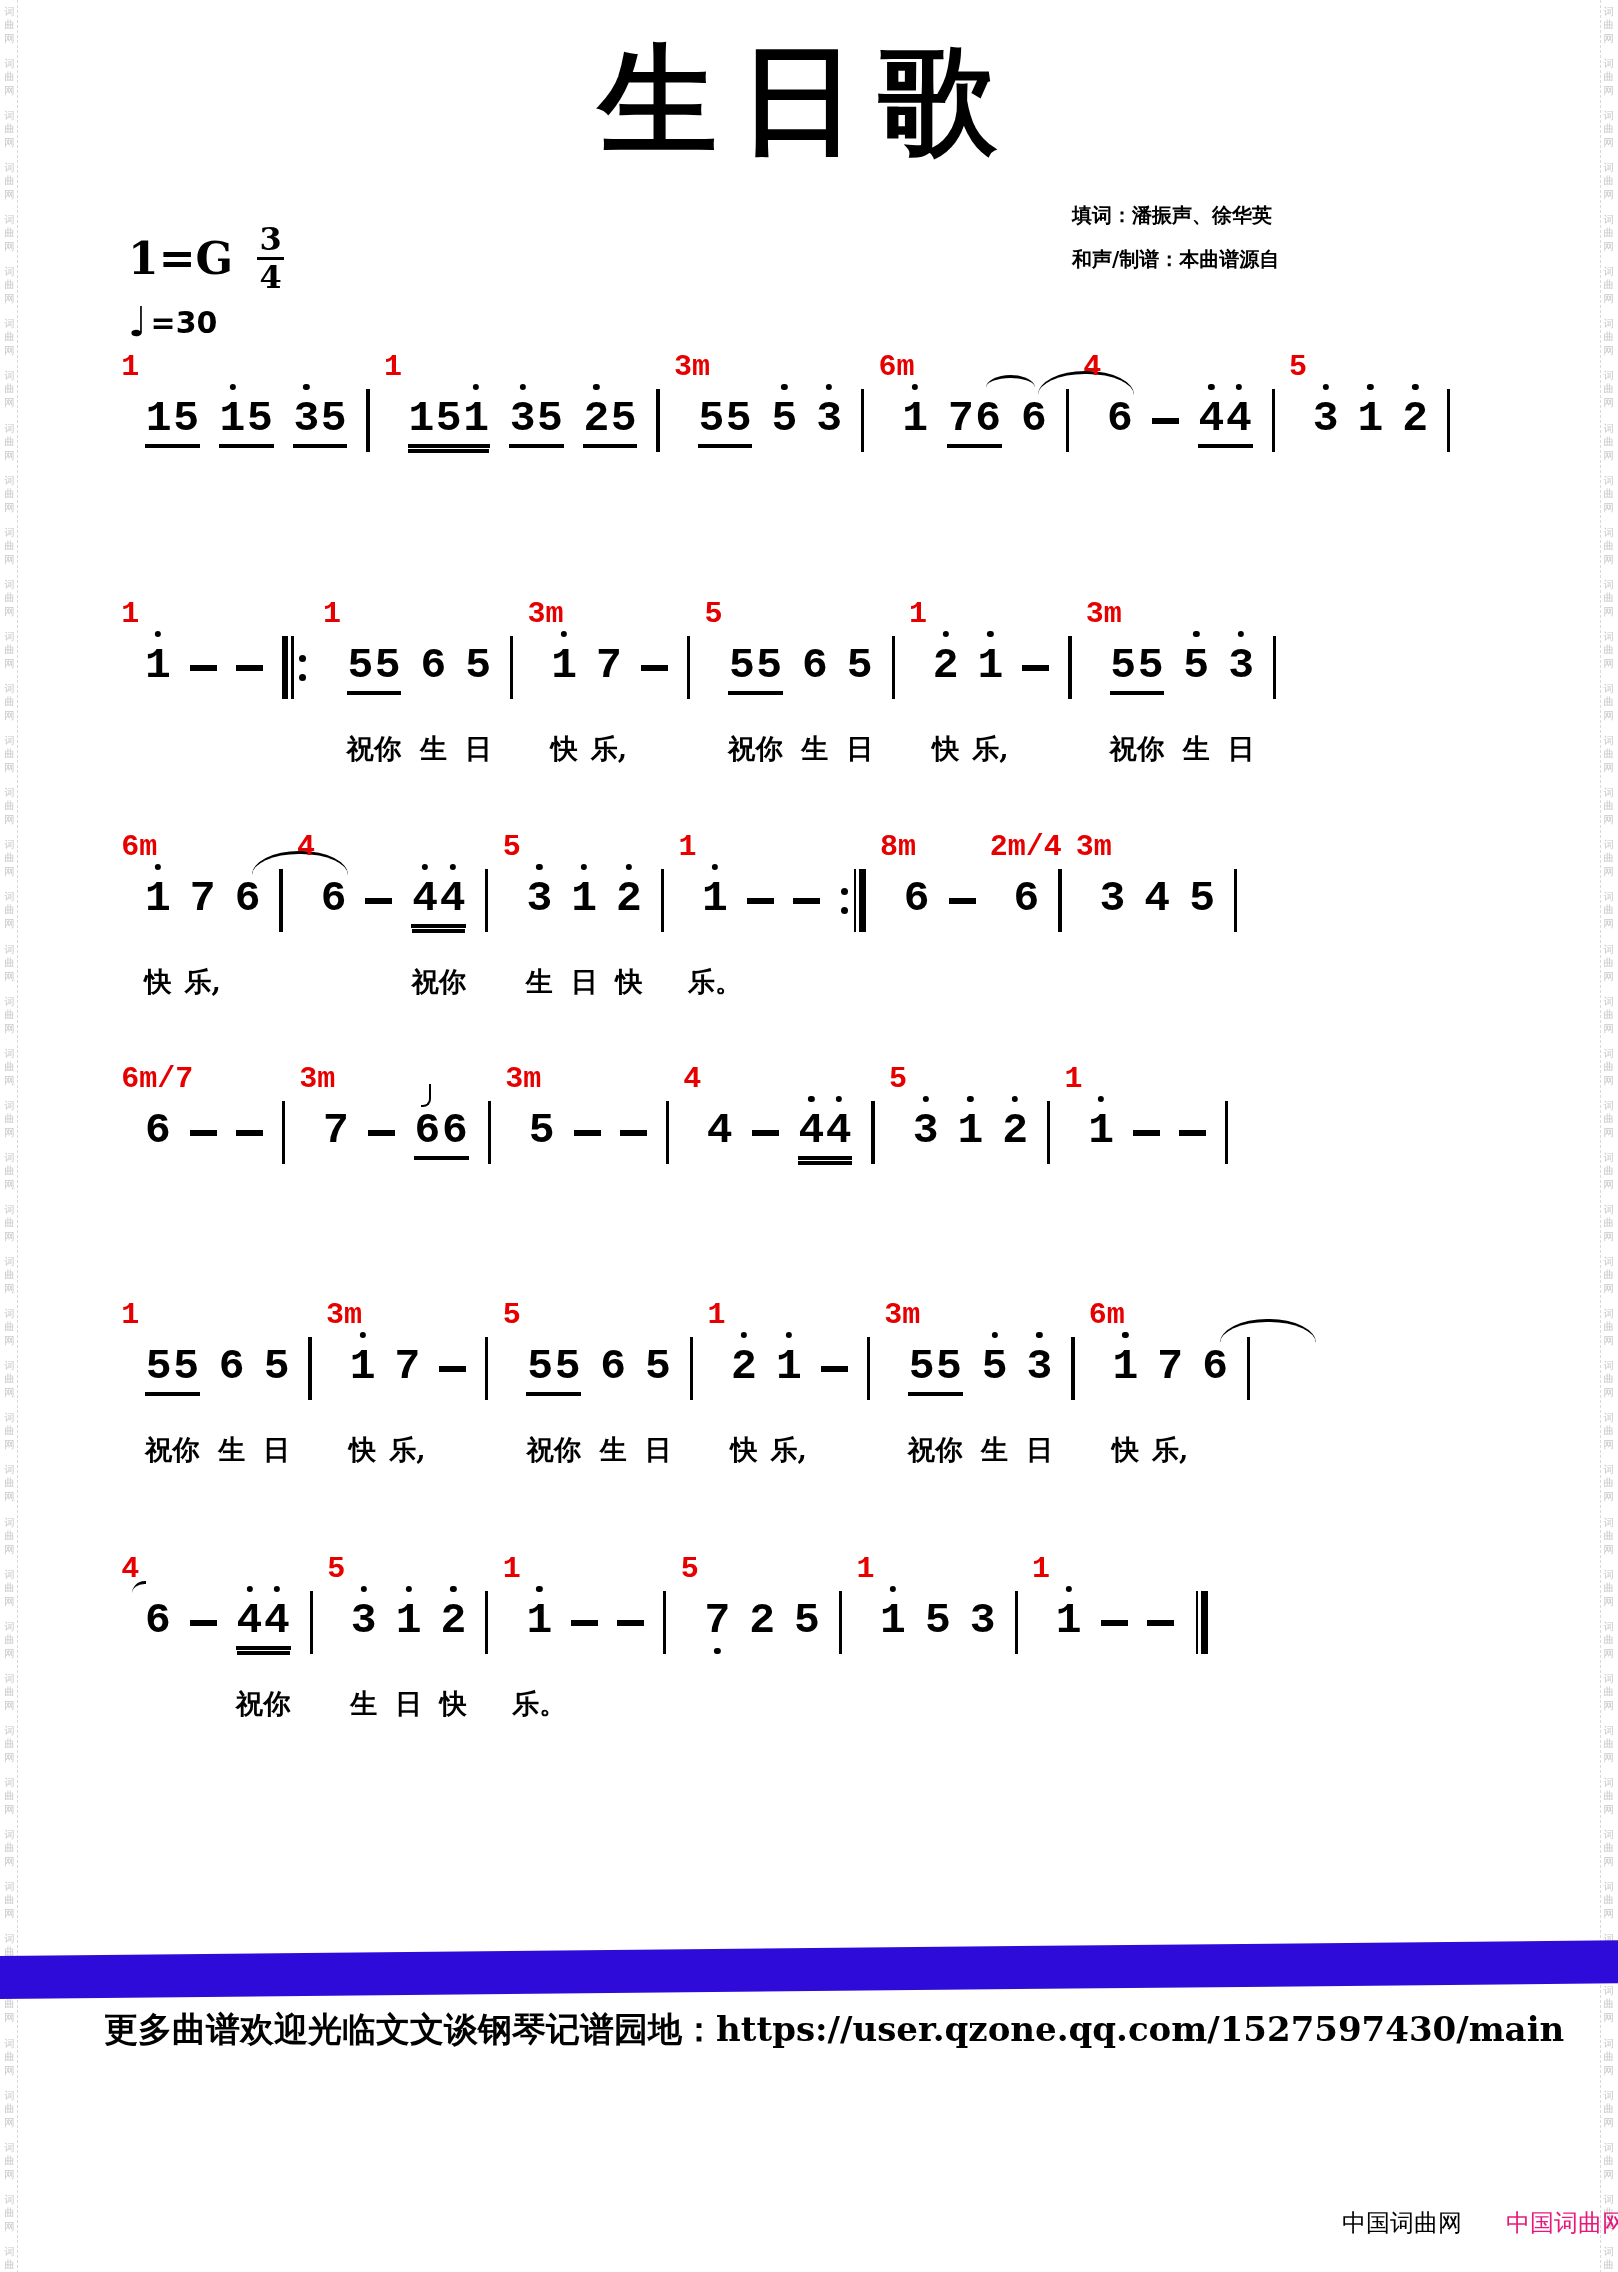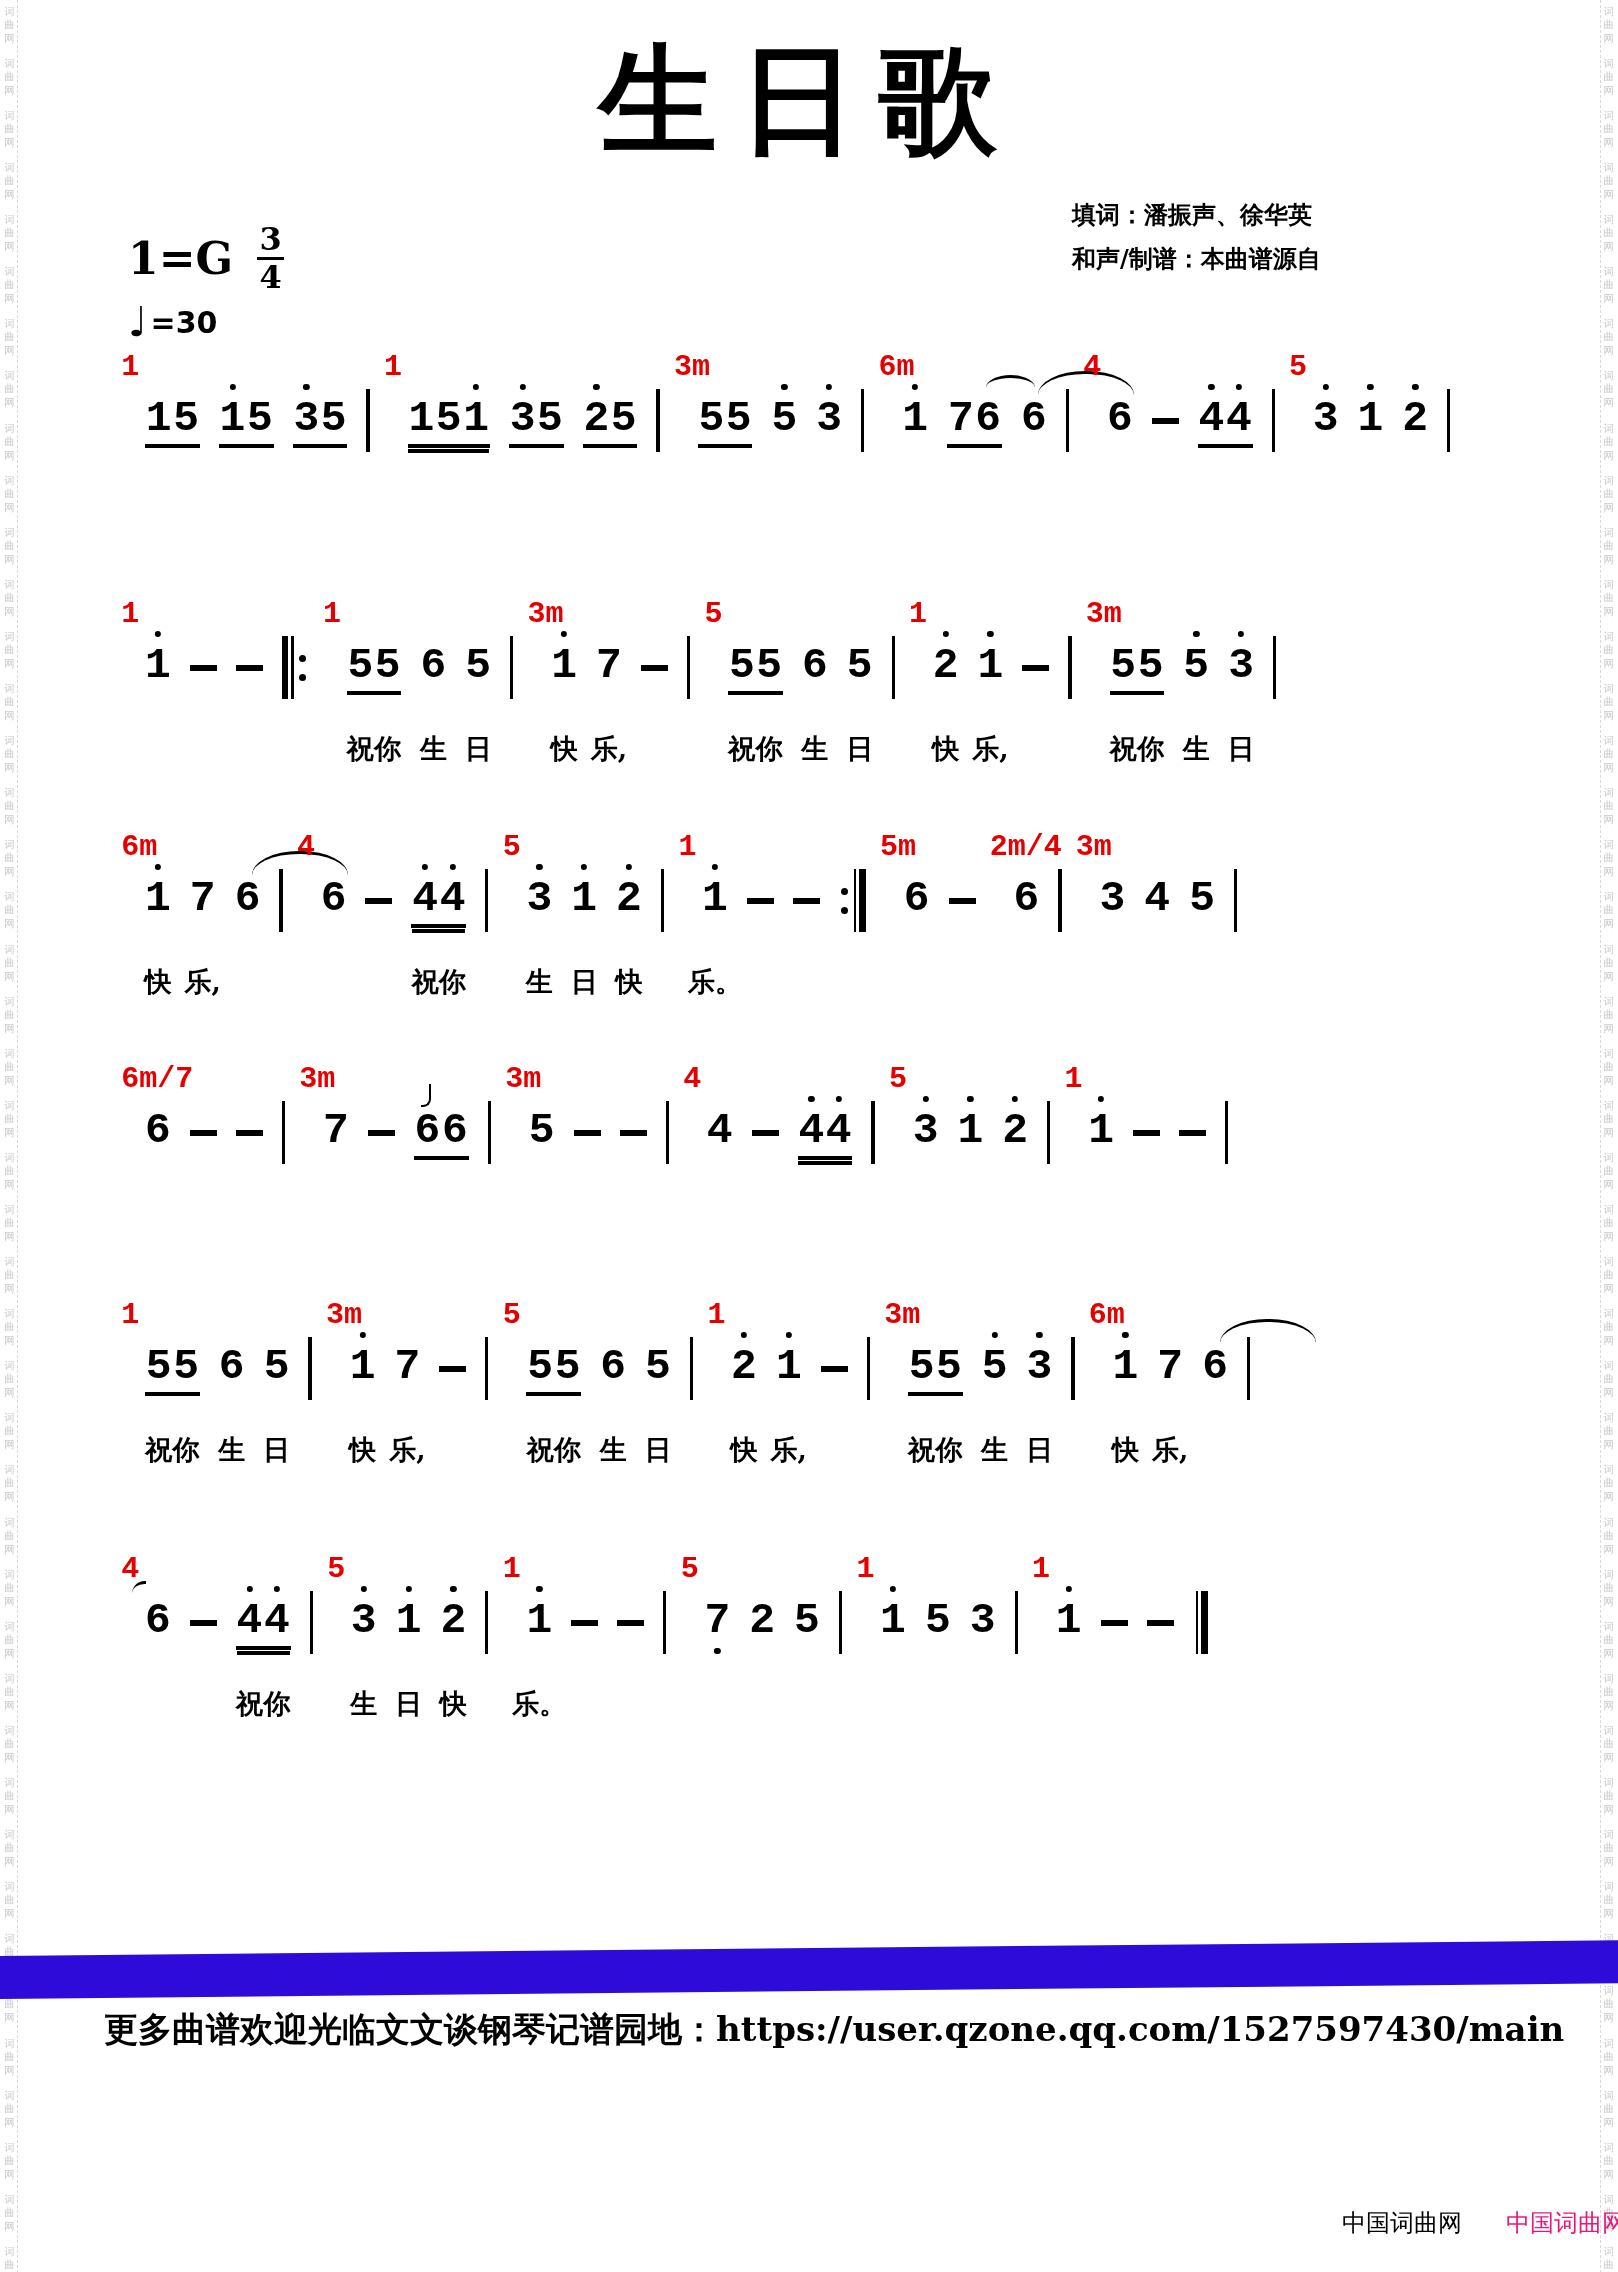--- a/index.html
+++ b/index.html
@@ -17,21 +17,21 @@
             font-size:10.3px;line-height:13.4px;font-family:"DejaVu Sans",sans-serif;}
   .wm-col.left .wm-group{left:2.4px;}
   .wm-col.right .wm-group{right:2.4px;}
 
   
   .title{position:absolute;top:22px;left:0;width:100%;text-align:center;
          font-family:"DejaVu Serif",serif;font-weight:900;font-size:118px;
          letter-spacing:22px;}
 
   
-  .credits{position:absolute;left:1072px;top:193px;font-weight:700;font-size:24px;line-height:44px;
+  .credits{position:absolute;left:1072px;top:193px;font-weight:700;font-size:20px;line-height:44px;
            font-family:"DejaVu Serif",serif;}
 
   
   .keysig{position:absolute;left:128px;top:223px;display:flex;align-items:center;
           font-family:"DejaVu Serif",serif;font-weight:700;font-size:44px;}
   .keysig .frac{display:flex;flex-direction:column;align-items:center;margin-left:24px;
                 font-size:32px;line-height:32px;font-weight:700;}
   .keysig .frac .bar{width:27px;height:3.2px;background:#000;margin:1.6px 0;}
   .tempo{position:absolute;left:128px;top:298px;display:flex;align-items:center;
          font-weight:700;font-size:30px;}
@@ -718,21 +718,21 @@
       <div class="dash"></div>
       <div class="rbar">
         <div class="rdots">
           <i></i>
           <i></i>
         </div>
         <div class="thin"></div>
         <div class="thick"></div>
       </div>
       <div class="chord">
-        <span>5m</span>
+        <span>8m</span>
       </div>
       <div class="note"><span class="dg">6</span></div>
       <div class="dash"></div>
       <div class="chord">
         <span>2m/4</span>
       </div>
       <div class="note"><span class="dg">6</span></div>
       <div class="bar"></div>
       <div class="chord">
         <span>3m</span>

